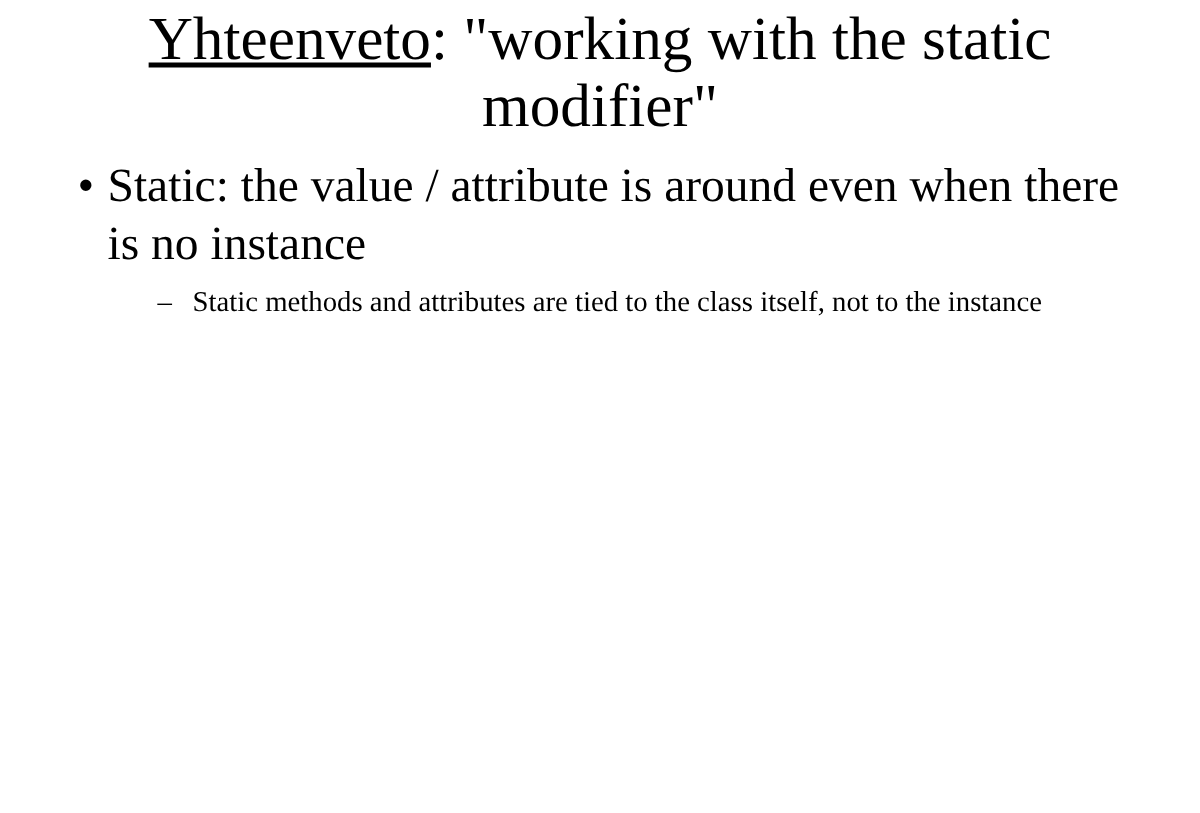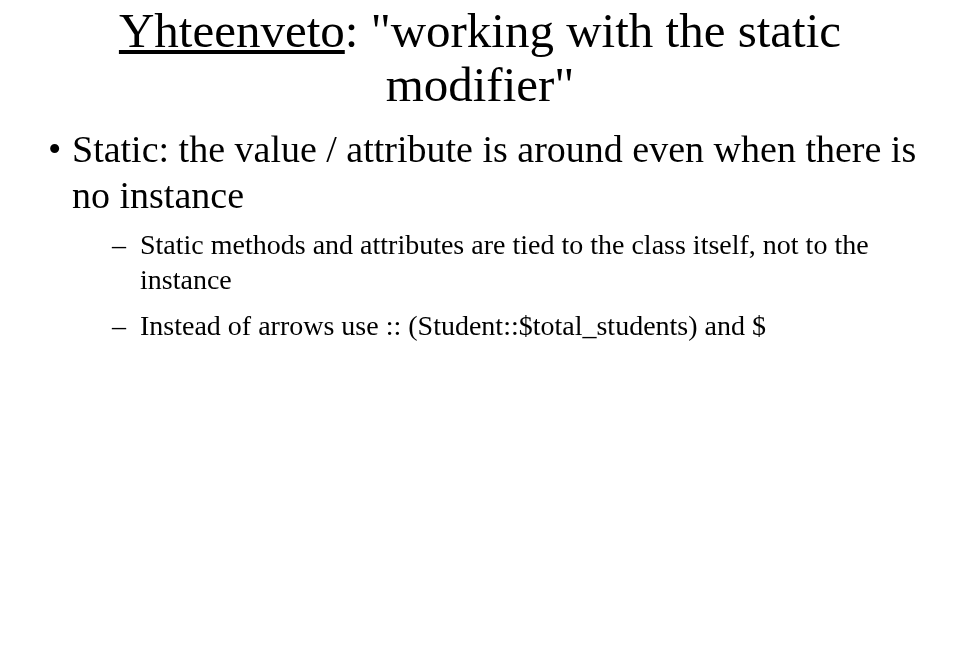--- a/index.html
+++ b/index.html
@@ -22,42 +22,42 @@
     line-height: 1.1;
     text-align: center;
     margin: 0 0 14px 0;
     font-weight: normal;
   }
   .title .under {
     text-decoration: underline;
   }
   ul.top {
     list-style: none;
-    margin: 0;
+    margin: 14px;
     padding: 0 0 0 28px;
     font-size: 38px;
     line-height: 1.22;
   }
   ul.top > li {
     position: relative;
     padding-left: 24px;
     margin: 0 0 6px 0;
   }
   ul.top > li::before {
     content: "•";
     position: absolute;
     left: 0;
     top: 0;
     font-size: 38px;
   }
   ul.sub {
     list-style: none;
     margin: 8px 0 0 0;
     padding: 0 0 0 40px;
-    font-size: 28px;
+    font-size: 23px;
     line-height: 1.28;
   }
   ul.sub > li {
     position: relative;
     padding-left: 28px;
     margin: 0 0 10px 0;
   }
   ul.sub > li::before {
     content: "–";
     position: absolute;
@@ -71,17 +71,16 @@
 <div class="slide">
   <h1 class="title">
     <span class="under">Yhteenveto</span><span>: "working with the static modifier"</span>
   </h1>
 
   <ul class="top">
     <li>
       <span>Static: the value / attribute is around even when there is no instance</span>
       <ul class="sub">
         <li><span>Static methods and attributes are tied to the class itself, not to the instance</span></li>
-        <li><span>Instead of arrows use :: (Student::$total_students) and $</span></li>
       </ul>
     </li>
   </ul>
 </div>
 
 </body></html>

